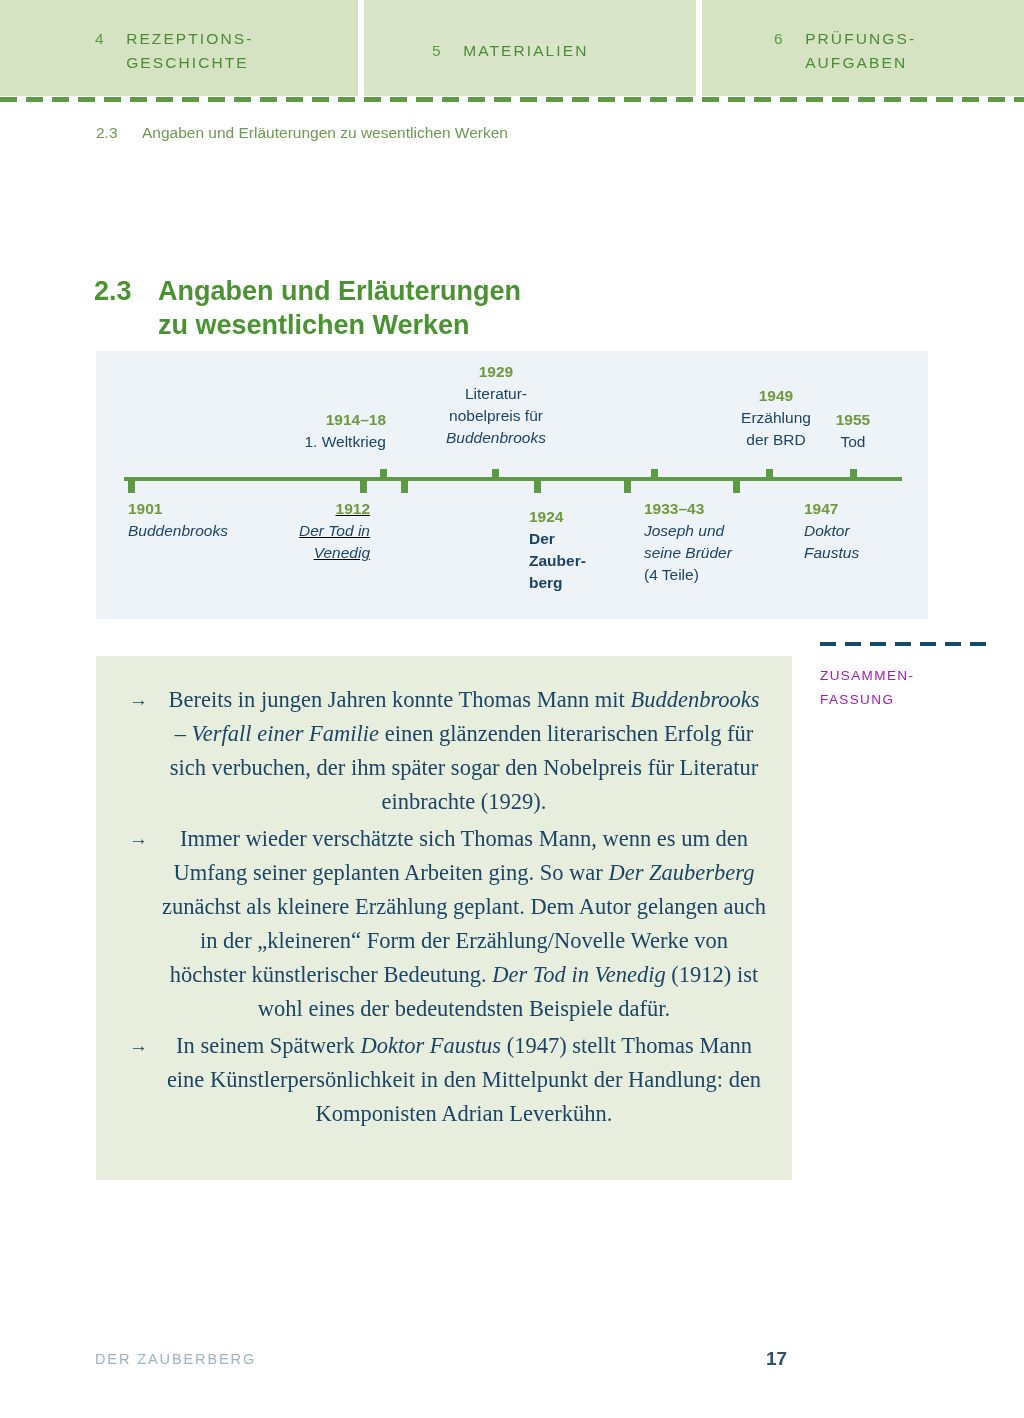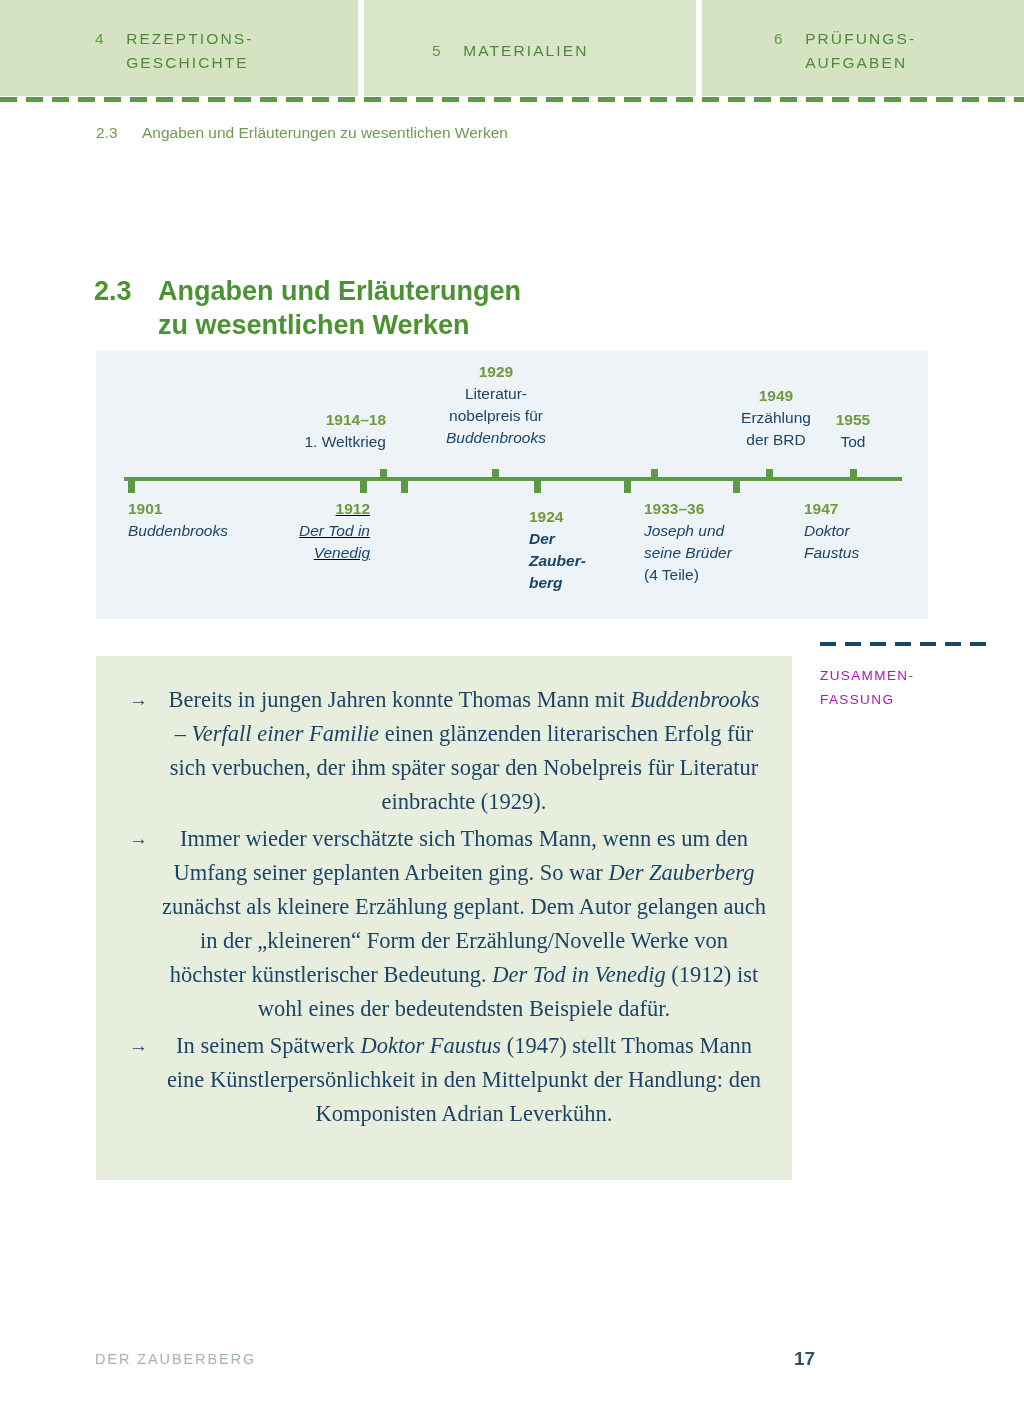--- a/index.html
+++ b/index.html
@@ -121,21 +121,21 @@
   }
   .tl-item .tl-year {
     color: #6f9a3e;
     font-weight: bold;
   }
   .tl-item .tl-desc {
     color: #1c4466;
     white-space: pre-line;
   }
   .tl-item .tl-desc.it      { font-style: italic; }
-  .tl-item .tl-desc.bold-it { font-style: italic; font-weight: bold; }
+  .tl-item .tl-desc.bold-it { font-weight: bold; }
   .tl-item.above { text-align: right; }
   .tl-item.below { text-align: left; }
   .tl-item.below.ralign { text-align: right; }
 
   
   .summary-box {
     position: absolute;
     left: 96px; top: 656px;
     width: 696px;
     height: 524px;
@@ -199,21 +199,20 @@
     color: #9fb3c2;
     font-size: 14.5px;
     letter-spacing: 1.9px;
   }
   .footer-page {
     position: absolute;
     left: 766px; top: 1348px;
     color: #2c5270;
     font-size: 19px;
     font-weight: bold;
-    margin-left: 28px;
   }
 </style>
 </head>
 <body>
 
 <div class="header-strip">
   <div class="tab tab-1">
     <div class="tab-inner">
       <span class="tab-num">4</span>
       <span class="tab-label">REZEPTIONS-
@@ -300,21 +299,21 @@
 
 
   <div class="tl-item below" style="left:433px; top:147px; width:110px;margin-top:8px;">
     <div class="tl-year">1924</div>
     <div class="tl-desc bold-it">Der
 Zauber-
 berg</div>
   </div>
 
   <div class="tl-item below" style="left:548px; top:147px; width:145px;">
-    <div class="tl-year">1933–36</div>
+    <div class="tl-year">1933–43</div>
     <div class="tl-desc it">Joseph und
 seine Brüder</div>
     <div class="tl-desc">(4 Teile)</div>
   </div>
 
   <div class="tl-item below" style="left:708px; top:147px; width:120px;">
     <div class="tl-year">1947</div>
     <div class="tl-desc it">Doktor
 Faustus</div>
   </div>

